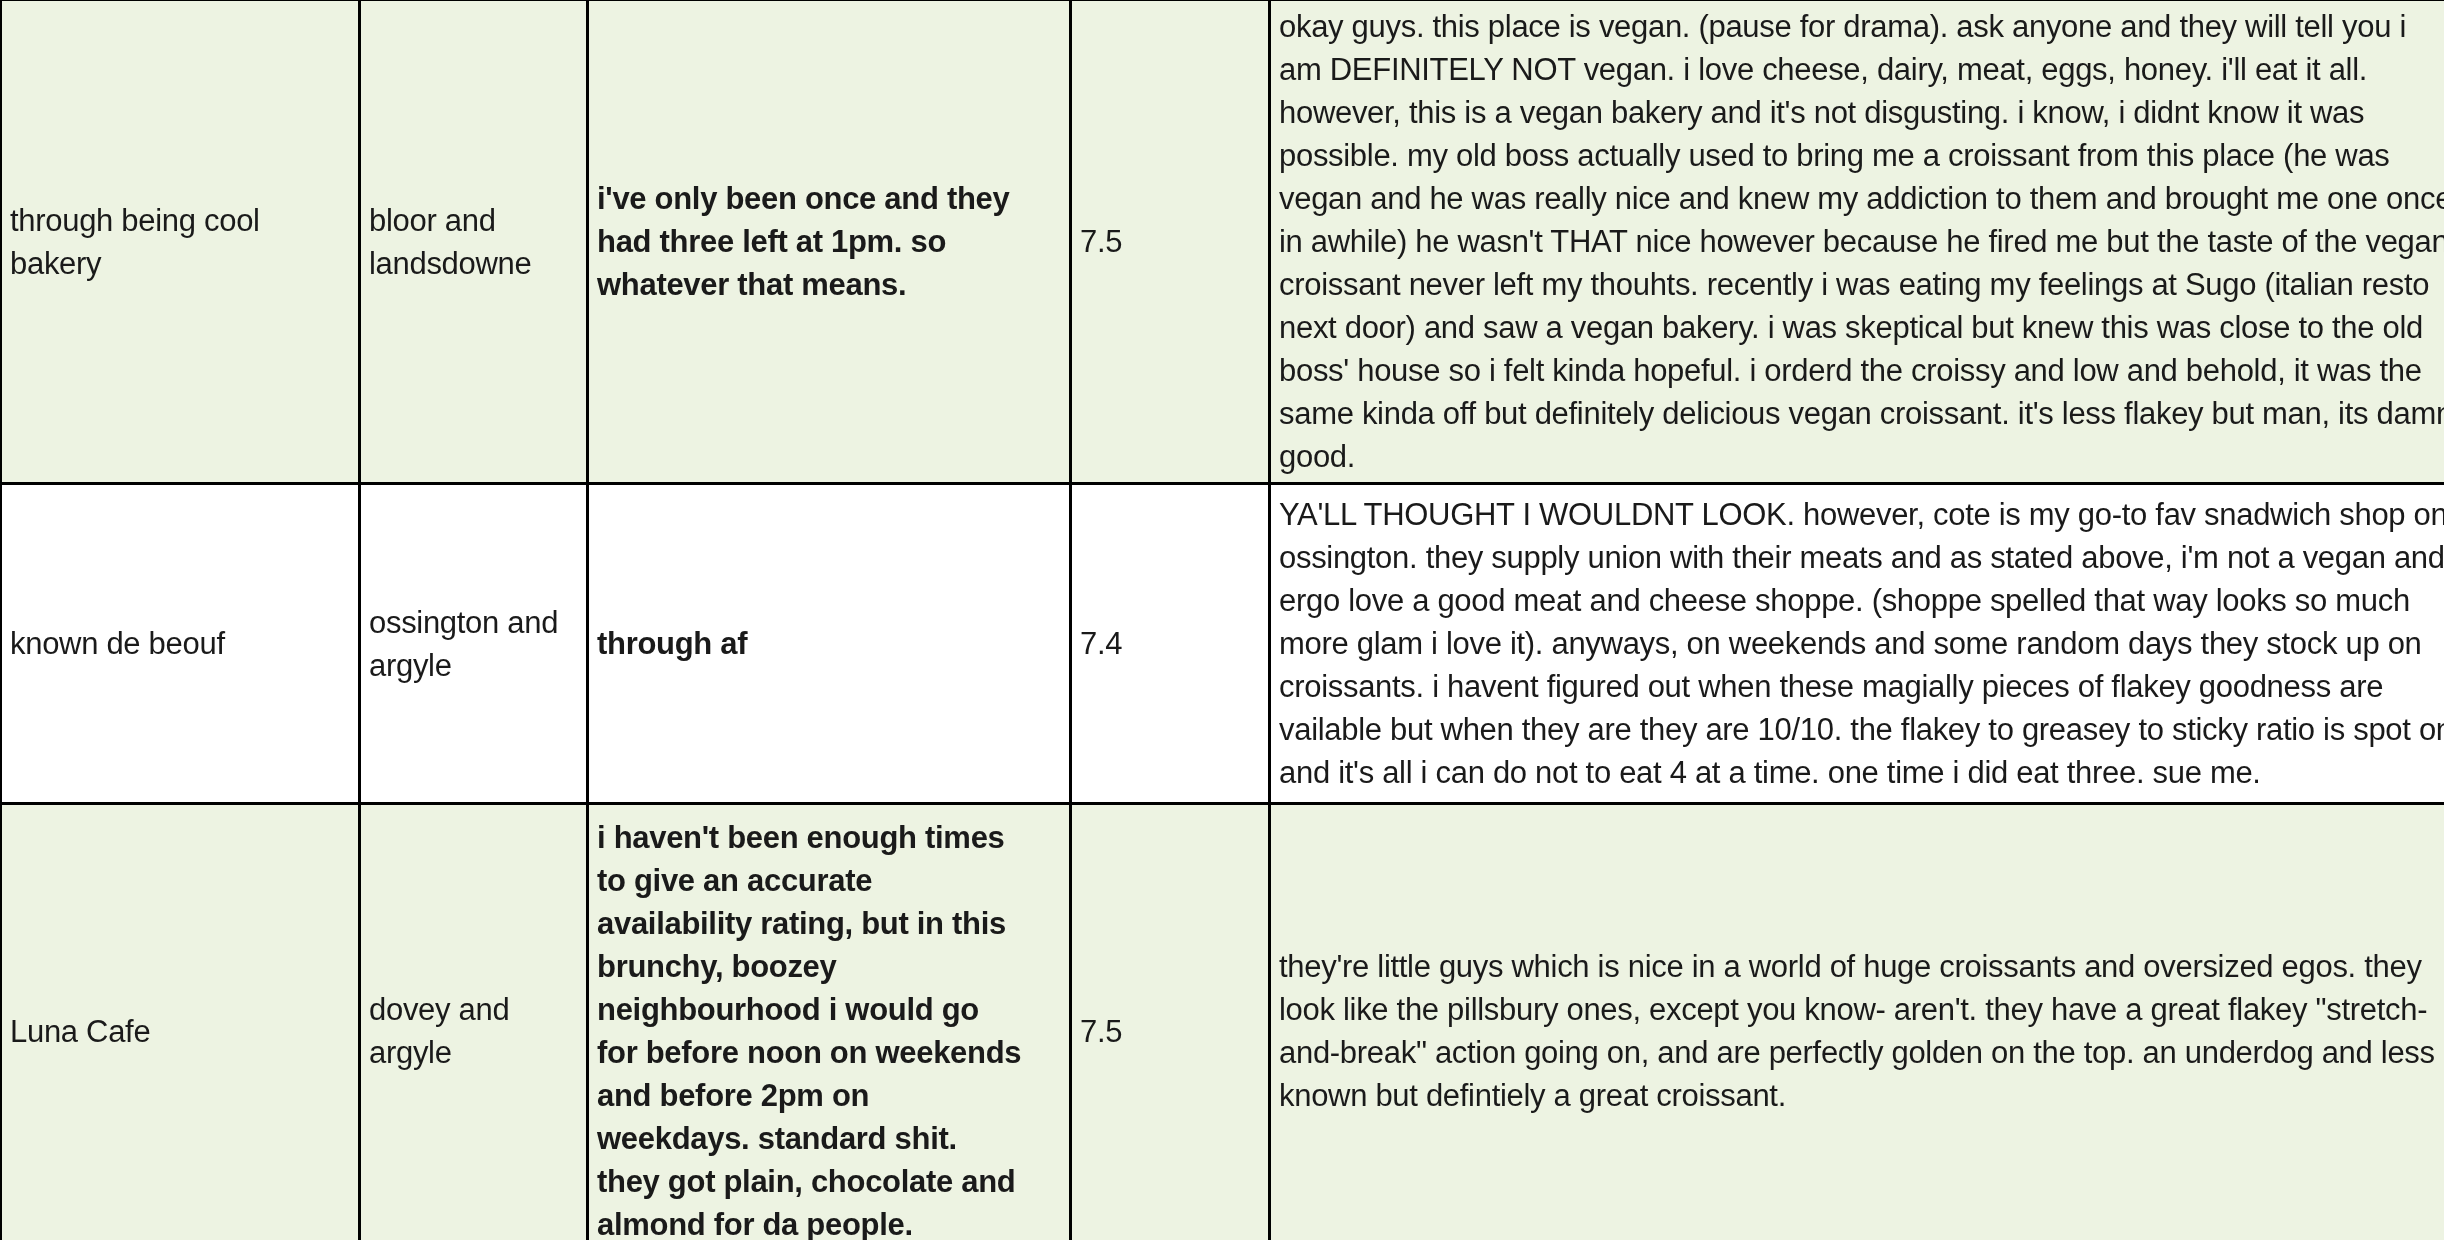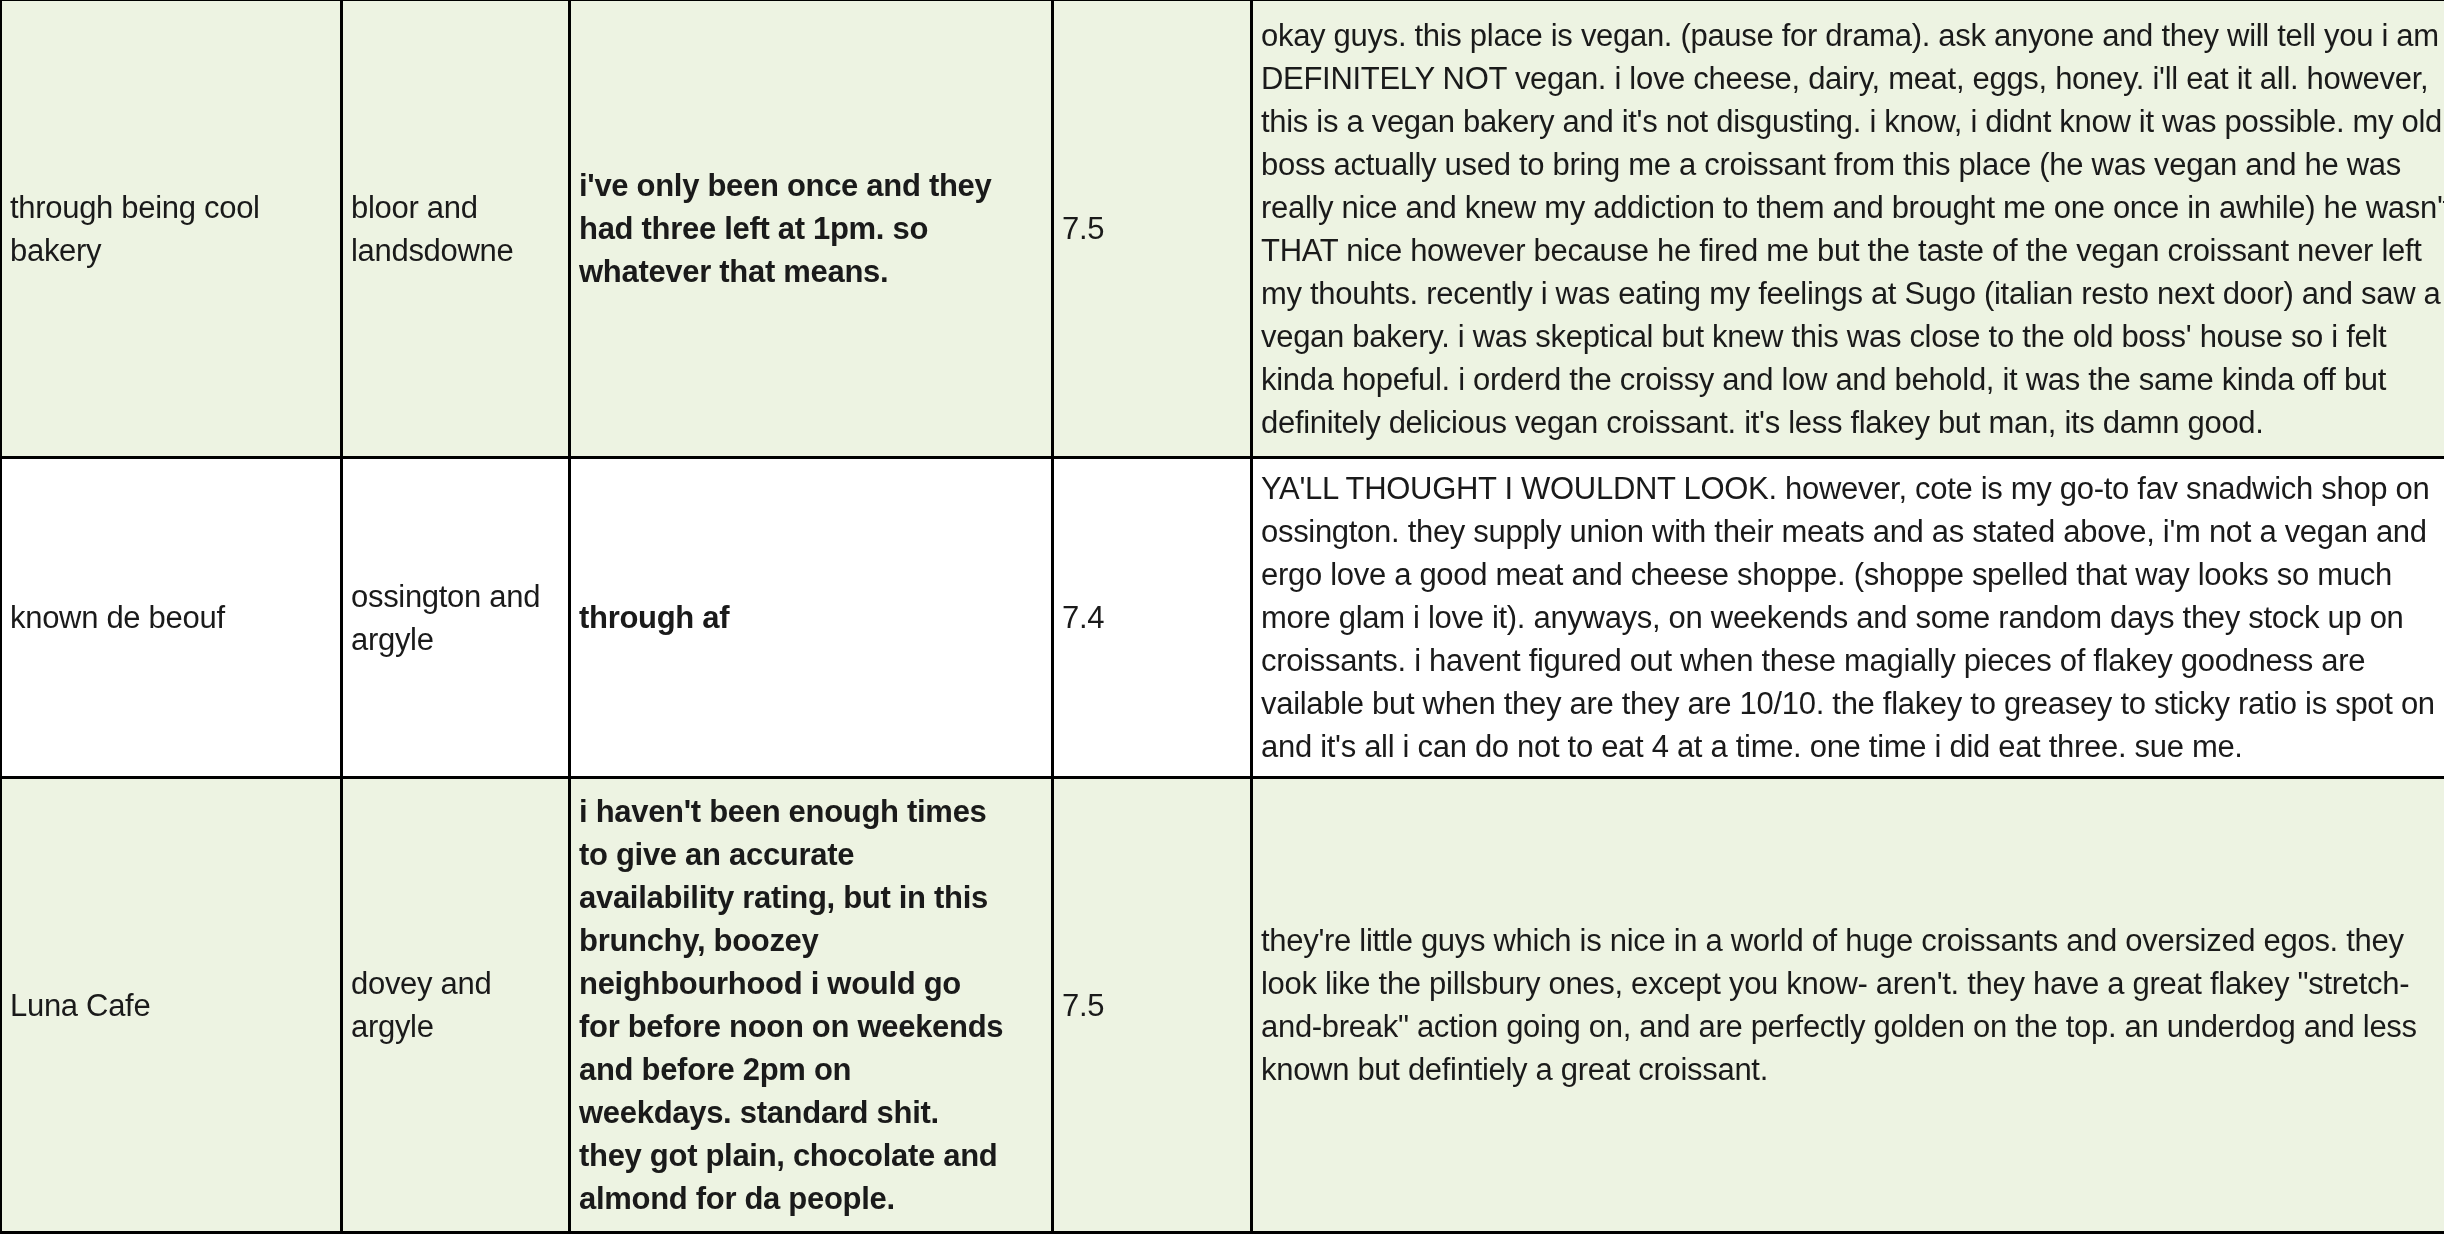--- a/index.html
+++ b/index.html
@@ -29,21 +29,21 @@
     letter-spacing:-0.3px;
     padding:4px 10px 4px 8px;
     word-wrap:break-word;
     overflow:hidden;
   }
   .row-green .cell{background:#edf3e2;}
   .row-white .cell{background:#ffffff;}
   .r1{height:458px;}
   .r2{height:320px;}
   .r3{height:455px;}
-  .c-name{width:278px;padding-right:52px;}
+  .c-name{width:278px;padding-right:70px;}
   .c-loc{width:201px;padding-right:16px;}
   .c-avail{width:426px;padding-right:46px;font-weight:bold;}
   .c-rating{width:178px;}
   .c-review{padding-right:16px;}
 </style>
 </head>
 <body>
 
 <div class="stage">
   <div class="tbl">

